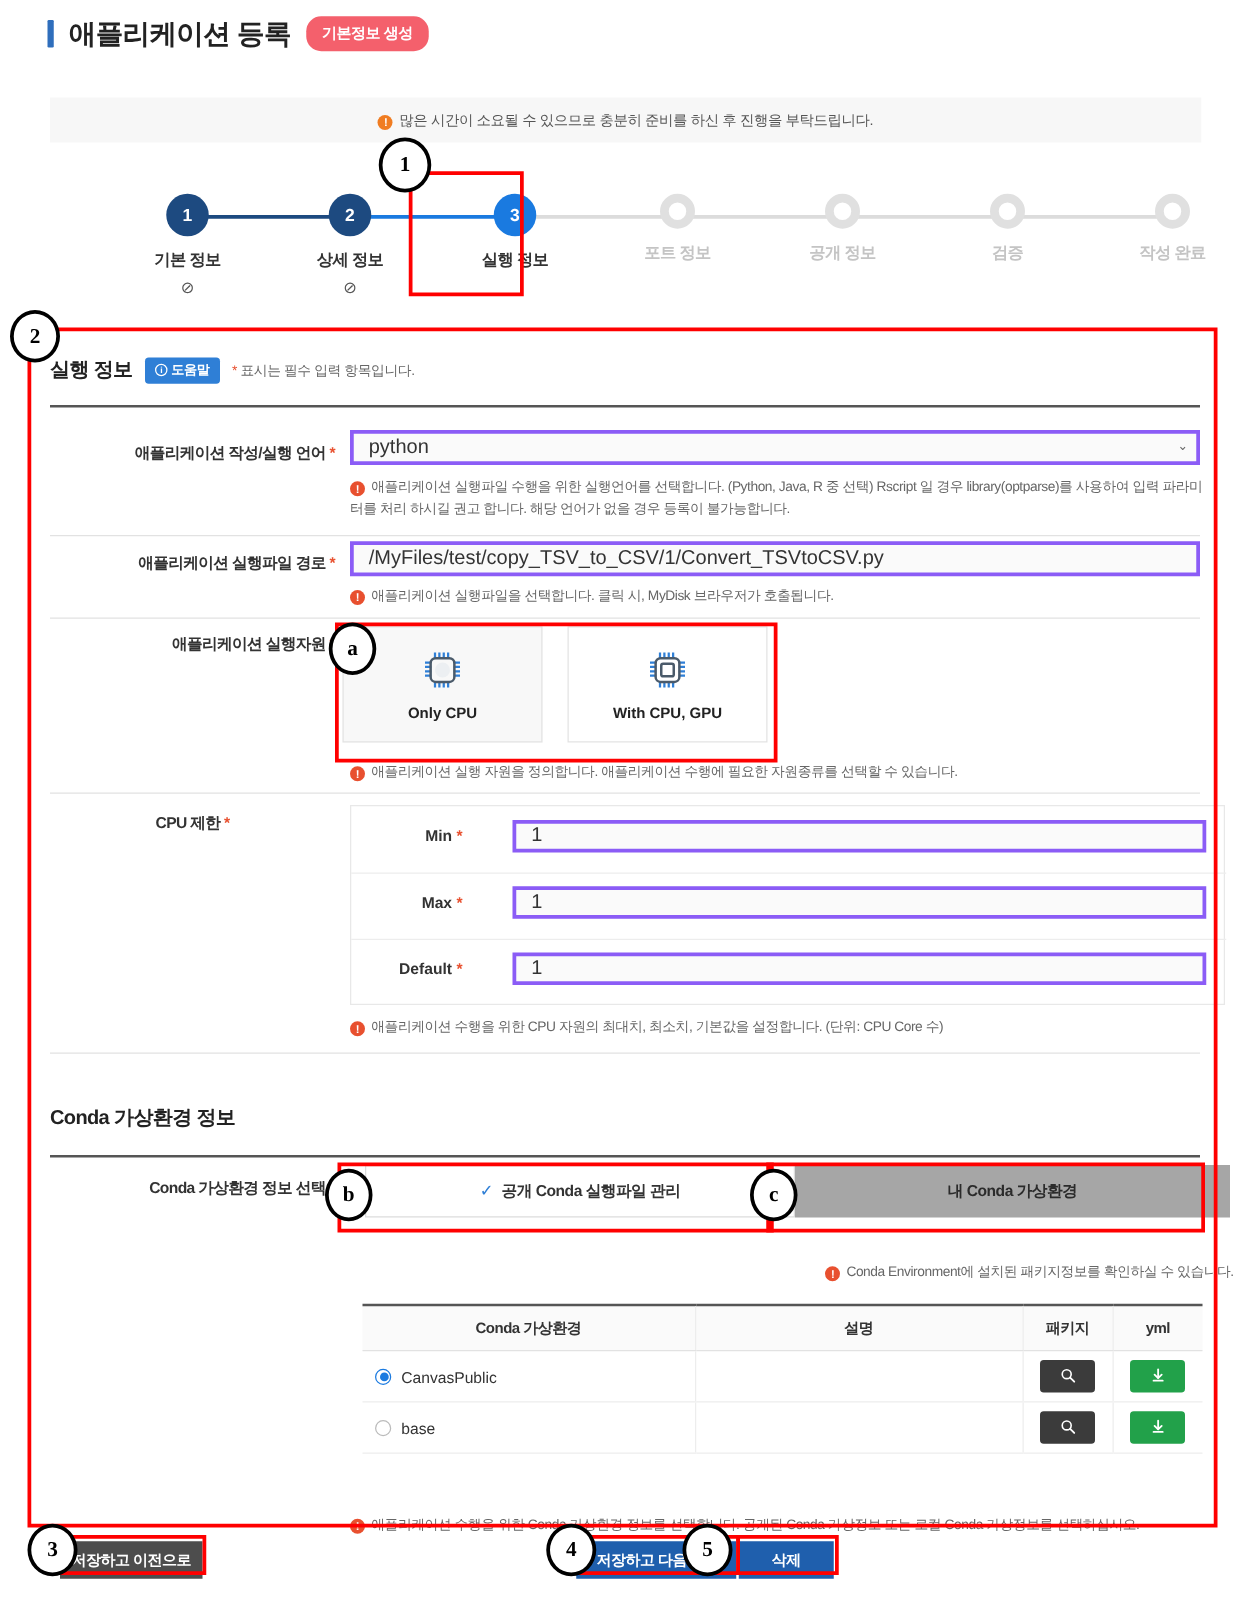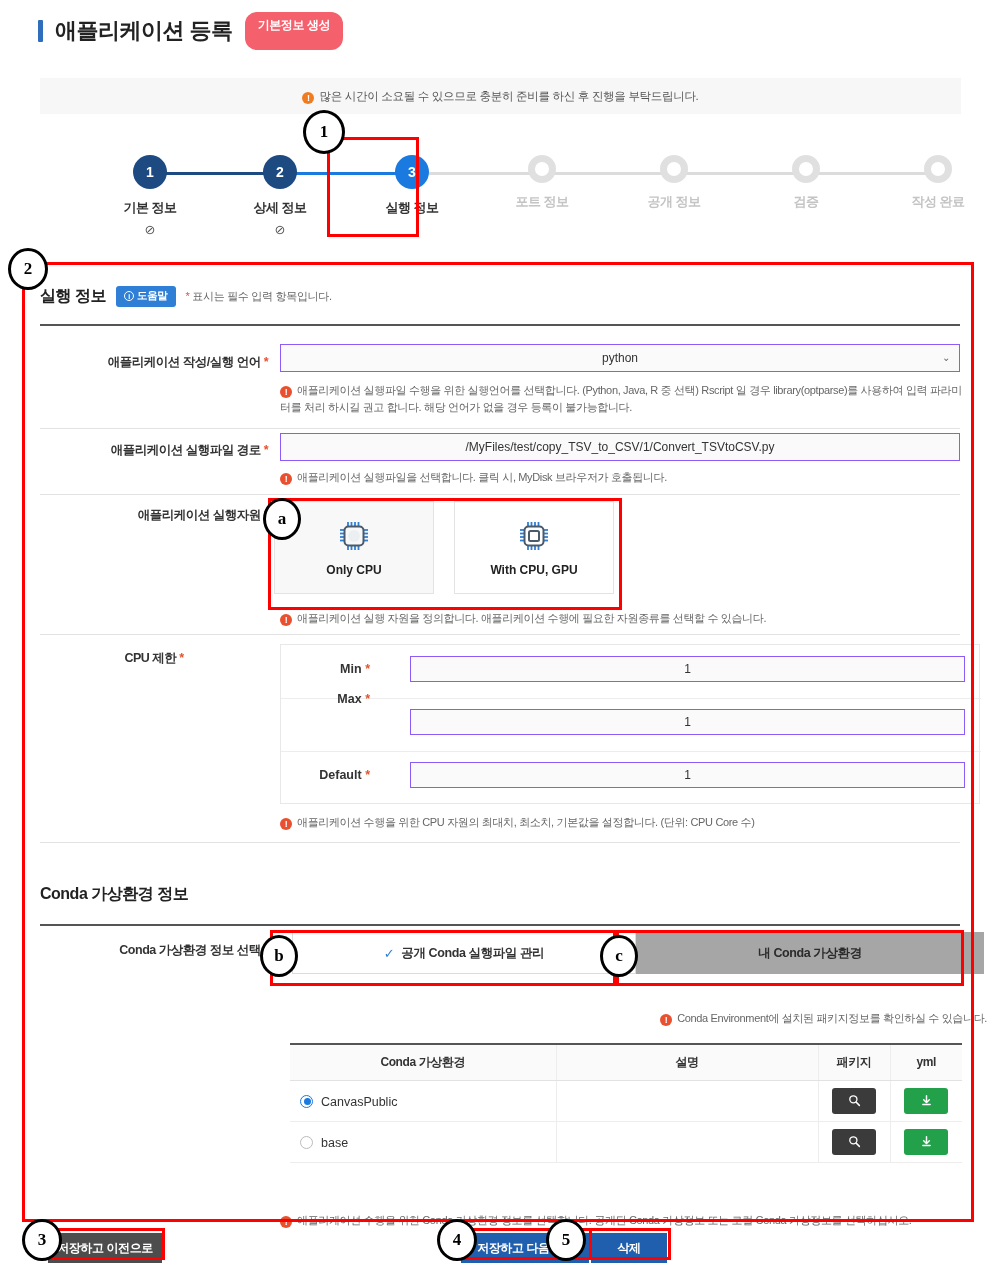--- a/index.html
+++ b/index.html
@@ -19,21 +19,21 @@
     display: flex; align-items: center; gap: 12px;
   }
   .title-bar {
     width: 5px; height: 22px; background: #2f6ebc; border-radius: 1px;
   }
   .page-title {
     font-size: 22px; font-weight: bold; color: #222; letter-spacing: -0.5px;
   }
   .title-badge {
     background: #f4606c; color: #fff; font-size: 12px; font-weight: bold;
-    padding: 5px 13px 16px; border-radius: 12px; letter-spacing: -0.4px;
+    padding: 5px 13px 6px; border-radius: 12px; letter-spacing: -0.4px;
   }
 
   
   .notice {
     position: absolute; left: 40px; top: 78px; width: 921px; height: 36px;
     background: #f7f7f7; display: flex; align-items: center; justify-content: center;
   }
   .notice-text { font-size: 11.5px; color: #555; letter-spacing: -0.3px; }
 
   .bang {
@@ -101,24 +101,23 @@
 
   .hr-strong { position: absolute; left: 18px; width: 920px; height: 2px; background: #555; }
   .hr-light  { position: absolute; left: 18px; width: 920px; height: 1px; background: #e2e2e2; }
 
   
   .frow-label {
     position: absolute; text-align: right; font-size: 12.5px; font-weight: bold;
     color: #333; letter-spacing: -0.5px;
   }
   .field-input {
-    position: absolute; background: #fafafa; border: 1px solid #8b5cf6;
-    font-size: 12px; color: #333; padding: 0 12px; display: flex; align-items: center;
+    position: absolute; background: #fafafa; border: 3px solid #8b5cf6;
+    font-size: 16px; color: #333; padding: 0 12px; display: flex; align-items: center;
     font-family: "Liberation Sans", sans-serif;
-    justify-content: center;
   }
   .select-caret {
     position: absolute; font-size: 10px; color: #666; pointer-events: none;
   }
   .helper {
     position: absolute; font-size: 11px; color: #666; line-height: 1.5;
     letter-spacing: -0.35px;
   }
 
   
@@ -370,21 +369,21 @@
       <div class="cpu-divider" style="left:0; top:106px; width:700px;"></div>
     </div>
 
     <div class="cpu-sub" style="left:278px; top:400px;">
       <span>Min</span> <span class="req-star">*</span>
     </div>
     <div class="field-input" style="left:388px; top:394px; width:555px; height:26px;">
       <span>1</span>
     </div>
 
-    <div class="cpu-sub" style="left:278px; top:430px;text-align:right;">
+    <div class="cpu-sub" style="left:278px; top:453px;text-align:right;">
       <span>Max</span> <span class="req-star">*</span>
     </div>
     <div class="field-input" style="left:388px; top:447px; width:555px; height:26px;">
       <span>1</span>
     </div>
 
     <div class="cpu-sub" style="left:268px; top:506px; width:80px;">
       <span>Default</span> <span class="req-star">*</span>
     </div>
     <div class="field-input" style="left:388px; top:500px; width:555px; height:26px;">

